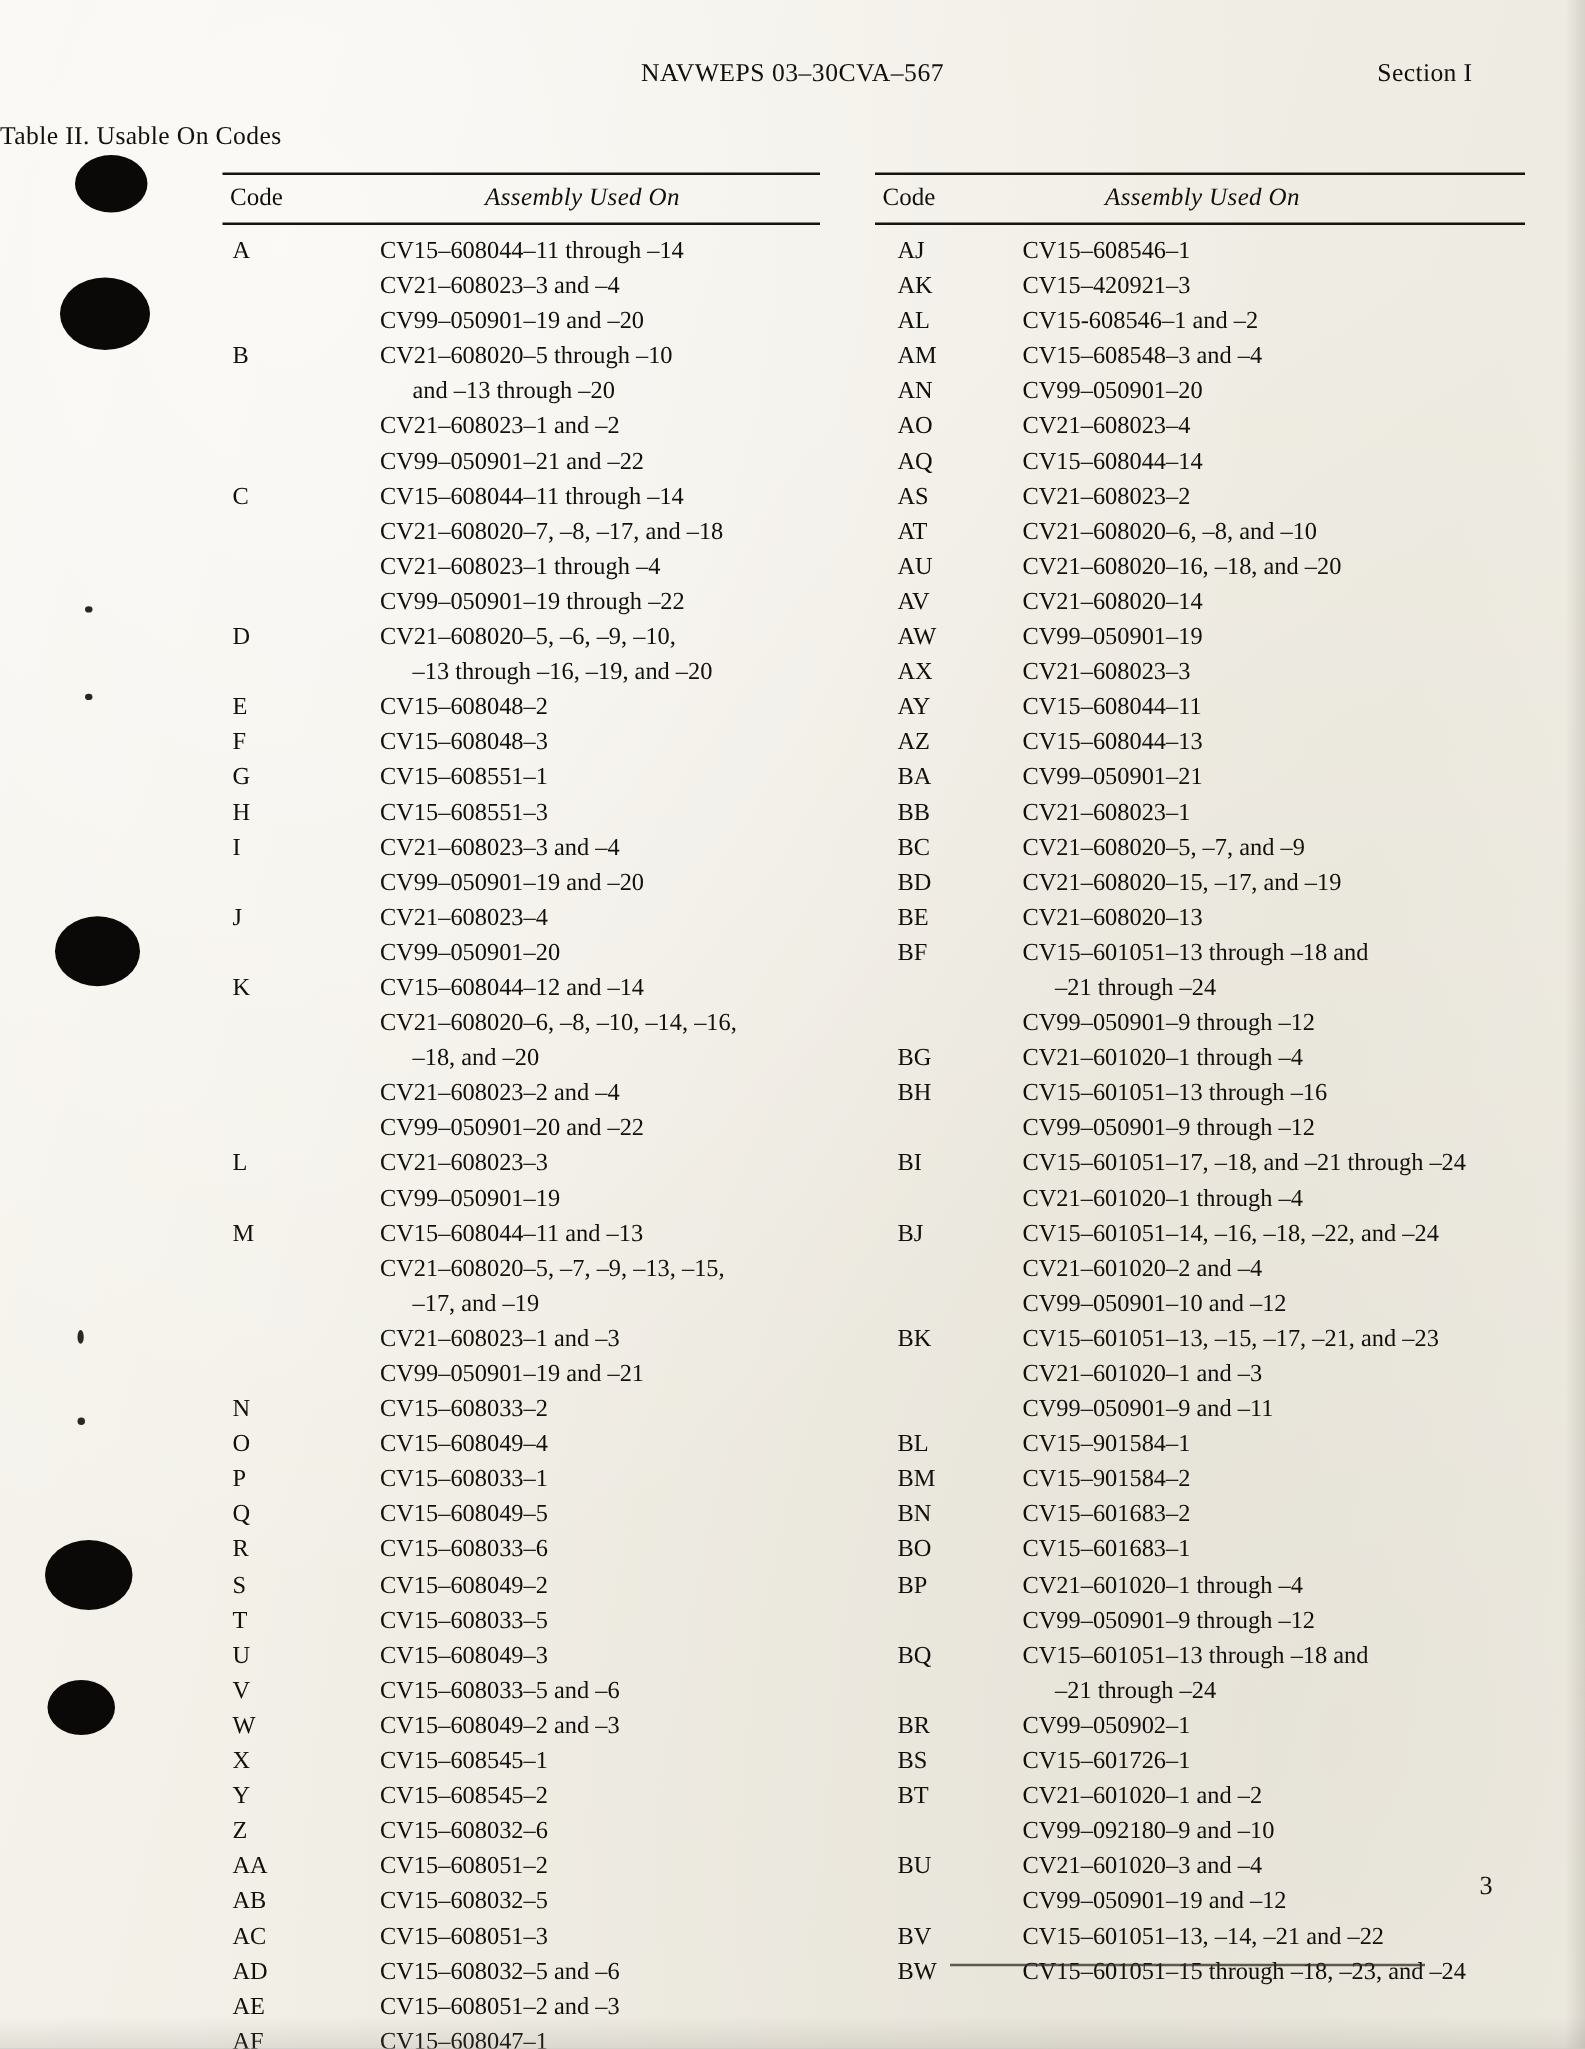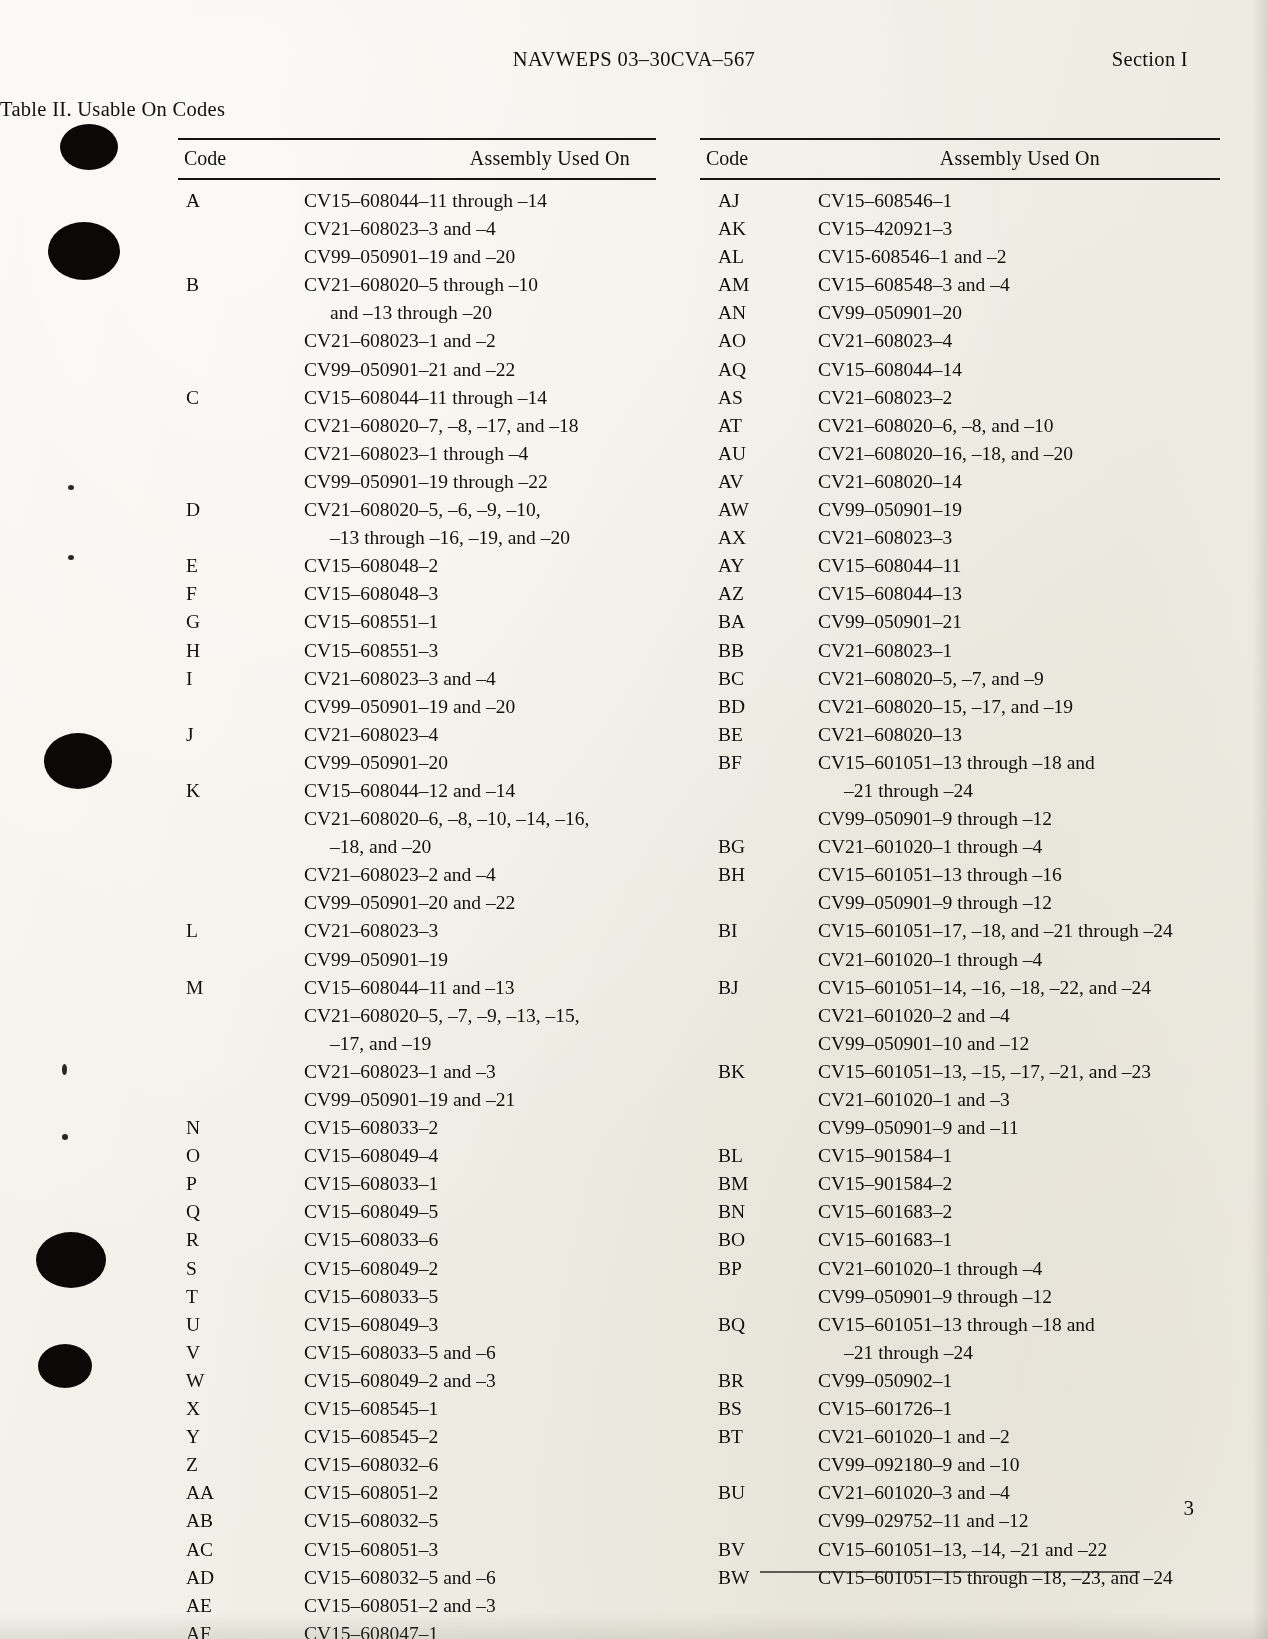--- a/index.html
+++ b/index.html
@@ -50,21 +50,21 @@
   }
   .doc-number {
     position: absolute;
     left: 0; right: 0;
     text-align: center;
     font-size: 20.5px;
     letter-spacing: 0.4px;
   }
   .section-label {
     position: absolute;
-    right: 80px;
+    right: 90px;
     top: 0;
     font-size: 20.5px;
     letter-spacing: 0.3px;
   }
   .table-caption {
     position: absolute;
     top: 98px;
     left: 0; right: 0;
     font-size: 20.5px;
     letter-spacing: 0.3px;
@@ -100,23 +100,24 @@
     padding: 7px 0 6px 0;
     font-size: 20px;
   }
   .head-code {
     width: 118px;
     flex: 0 0 118px;
     padding-left: 6px;
   }
   .head-assy {
     flex: 1 1 auto;
-    text-align: right;
+    text-align: center;
     padding-right: 26px;
     letter-spacing: 0.3px;
+    font-style: italic;
   }
   .tbl.right .head-assy { padding-right: 120px; }
 
   .body-rows { padding-top: 7px; }
 
   .entry {
     display: flex;
     align-items: flex-start;
   }
   .code-cell {
@@ -647,21 +648,21 @@
             <div class="code-cell">BT</div>
             <div class="assy-cell">
               <div class="assy-line">CV21–601020–1 and –2</div>
               <div class="assy-line">CV99–092180–9 and –10</div>
             </div>
           </div>
           <div class="entry">
             <div class="code-cell">BU</div>
             <div class="assy-cell">
               <div class="assy-line">CV21–601020–3 and –4</div>
-              <div class="assy-line">CV99–029752–11 and –12</div>
+              <div class="assy-line">CV99–050901–19 and –12</div>
             </div>
           </div>
           <div class="entry">
             <div class="code-cell">BV</div>
             <div class="assy-cell">
               <div class="assy-line">CV15–601051–13, –14, –21 and –22</div>
             </div>
           </div>
           <div class="entry">
             <div class="code-cell">BW</div>

